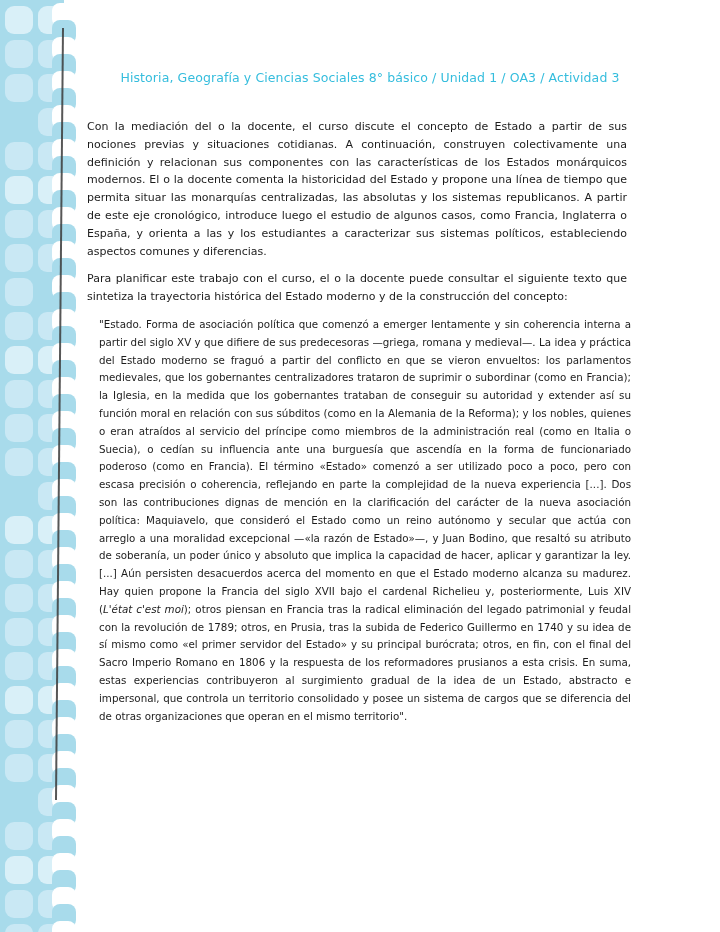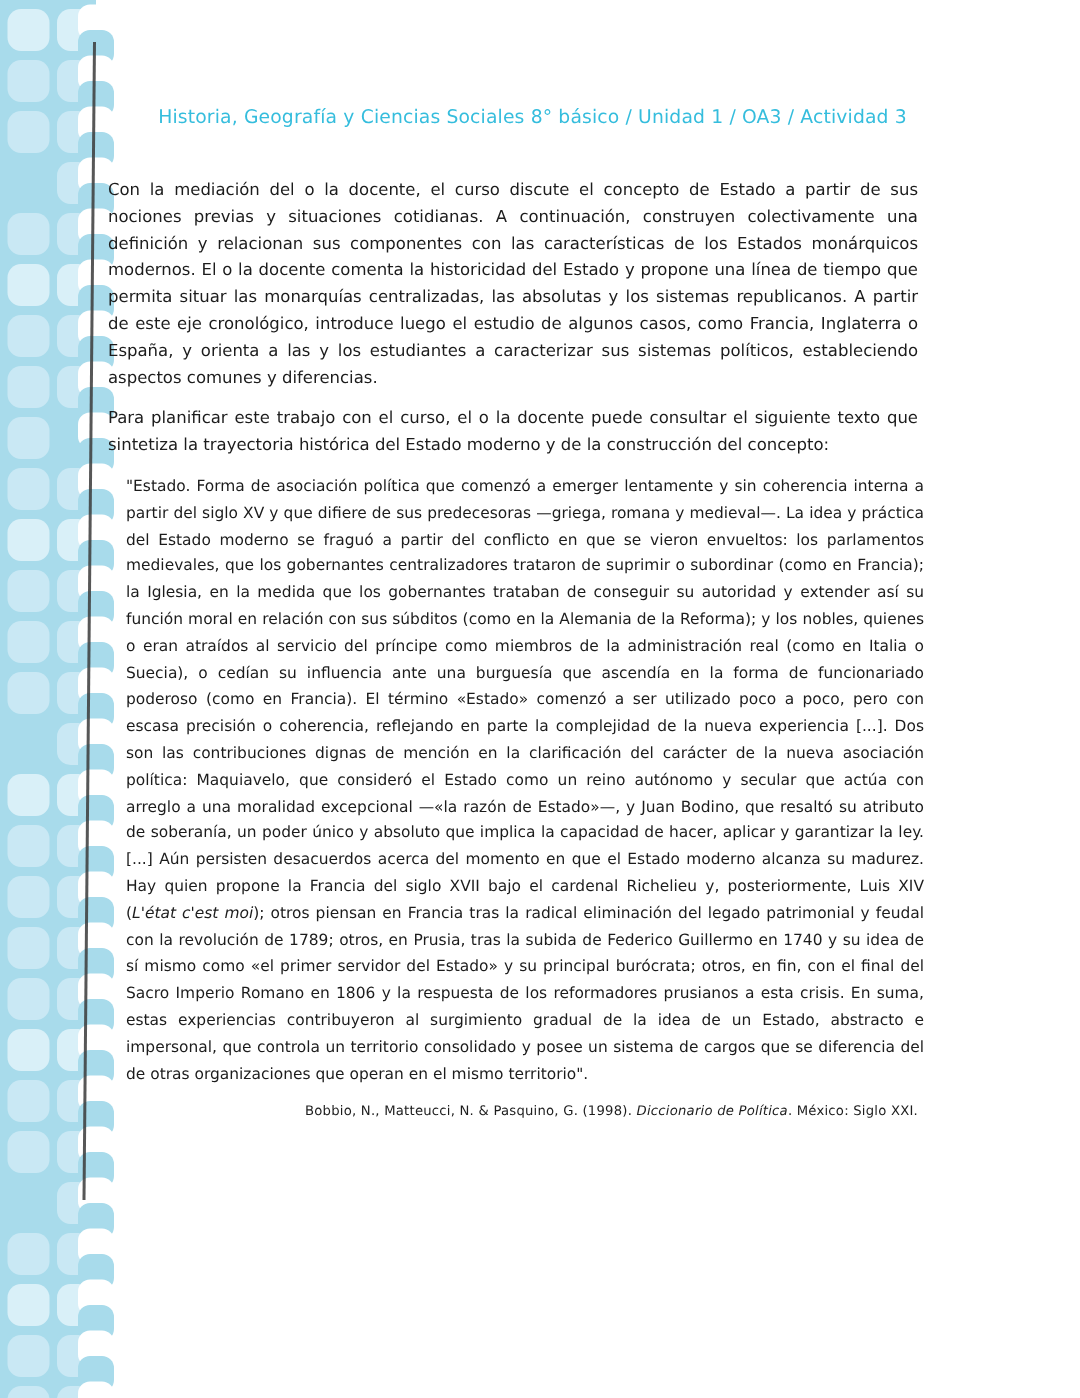--- a/index.html
+++ b/index.html
@@ -20,21 +20,21 @@
   .edge-layer{position:absolute;left:0;top:0;width:90px;height:932px;pointer-events:none;}
   .edge-sq{position:absolute;left:52px;width:24px;height:24px;border-radius:8px;}
   
   .scanline{
     position:absolute;left:62px;top:28px;width:2px;height:772px;
     background:#3a3a3a;opacity:.85;
     transform:rotate(0.52deg);transform-origin:top center;
     z-index:5;
   }
   .content{
-    position:absolute;left:72px;top:0;width:540px;
+    position:absolute;left:87px;top:0;width:540px;
   }
   .header{
     margin-top:70px;
     padding-left:26px;
     text-align:center;
     color:#35bddd;
     font-size:12.5px;
     line-height:16px;
     letter-spacing:.1px;
   }
@@ -192,16 +192,15 @@
   <div class="content">
     <div class="header">Historia, Geografía y Ciencias Sociales 8° básico / Unidad 1 / OA3 / Actividad 3</div>
 
     <p class="body-p first">Con la mediación del o la docente, el curso discute el concepto de Estado a partir de sus nociones previas y situaciones cotidianas. A continuación, construyen colectivamente una definición y relacionan sus componentes con las características de los Estados monárquicos modernos. El o la docente comenta la historicidad del Estado y propone una línea de tiempo que permita situar las monarquías centralizadas, las absolutas y los sistemas republicanos. A partir de este eje cronológico, introduce luego el estudio de algunos casos, como Francia, Inglaterra o España, y orienta a las y los estudiantes a caracterizar sus sistemas políticos, estableciendo aspectos comunes y diferencias.</p>
 
     <p class="body-p">Para planificar este trabajo con el curso, el o la docente puede consultar el siguiente texto que sintetiza la trayectoria histórica del Estado moderno y de la construcción del concepto:</p>
 
 
     <div class="quote"><span>"Estado. Forma de asociación política que comenzó a emerger lentamente y sin coherencia interna a partir del siglo XV y que difiere de sus predecesoras —griega, romana y medieval—. La idea y práctica del Estado moderno se fraguó a partir del conflicto en que se vieron envueltos: los parlamentos medievales, que los gobernantes centralizadores trataron de suprimir o subordinar (como en Francia); la Iglesia, en la medida que los gobernantes trataban de conseguir su autoridad y extender así su función moral en relación con sus súbditos (como en la Alemania de la Reforma); y los nobles, quienes o eran atraídos al servicio del príncipe como miembros de la administración real (como en Italia o Suecia), o cedían su influencia ante una burguesía que ascendía en la forma de funcionariado poderoso (como en Francia). El término «Estado» comenzó a ser utilizado poco a poco, pero con escasa precisión o coherencia, reflejando en parte la complejidad de la nueva experiencia [...]. Dos son las contribuciones dignas de mención en la clarificación del carácter de la nueva asociación política: Maquiavelo, que consideró el Estado como un reino autónomo y secular que actúa con arreglo a una moralidad excepcional —«la razón de Estado»—, y Juan Bodino, que resaltó su atributo de soberanía, un poder único y absoluto que implica la capacidad de hacer, aplicar y garantizar la ley. [...] Aún persisten desacuerdos acerca del momento en que el Estado moderno alcanza su madurez. Hay quien propone la Francia del siglo XVII bajo el cardenal Richelieu y, posteriormente, Luis XIV (</span><em>L'état c'est moi</em><span>); otros piensan en Francia tras la radical eliminación del legado patrimonial y feudal con la revolución de 1789; otros, en Prusia, tras la subida de Federico Guillermo en 1740 y su idea de sí mismo como «el primer servidor del Estado» y su principal burócrata; otros, en fin, con el final del Sacro Imperio Romano en 1806 y la respuesta de los reformadores prusianos a esta crisis. En suma, estas experiencias contribuyeron al surgimiento gradual de la idea de un Estado, abstracto e impersonal, que controla un territorio consolidado y posee un sistema de cargos que se diferencia del de otras organizaciones que operan en el mismo territorio".</span></div>
 
-    <div class="citation"><span>Bobbio, N., Matteucci, N. &amp; Pasquino, G. (1998). </span><em>Diccionario de Política</em><span>. México: Siglo XXI.</span></div>
   </div>
 
 </div>
 
 </body></html>

